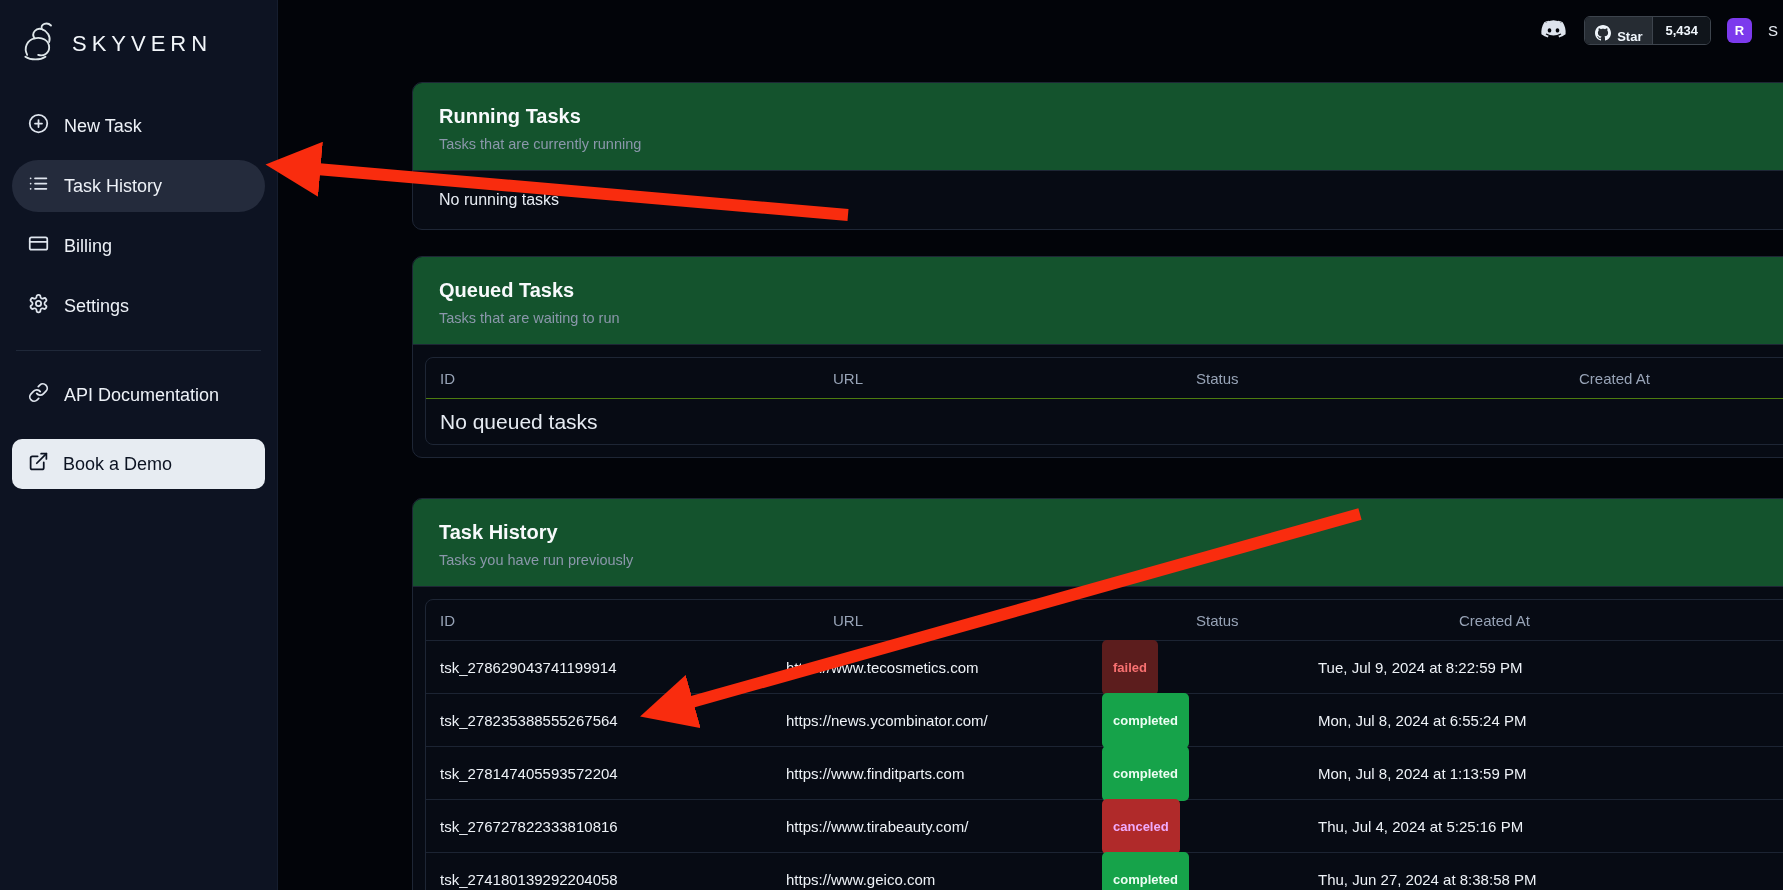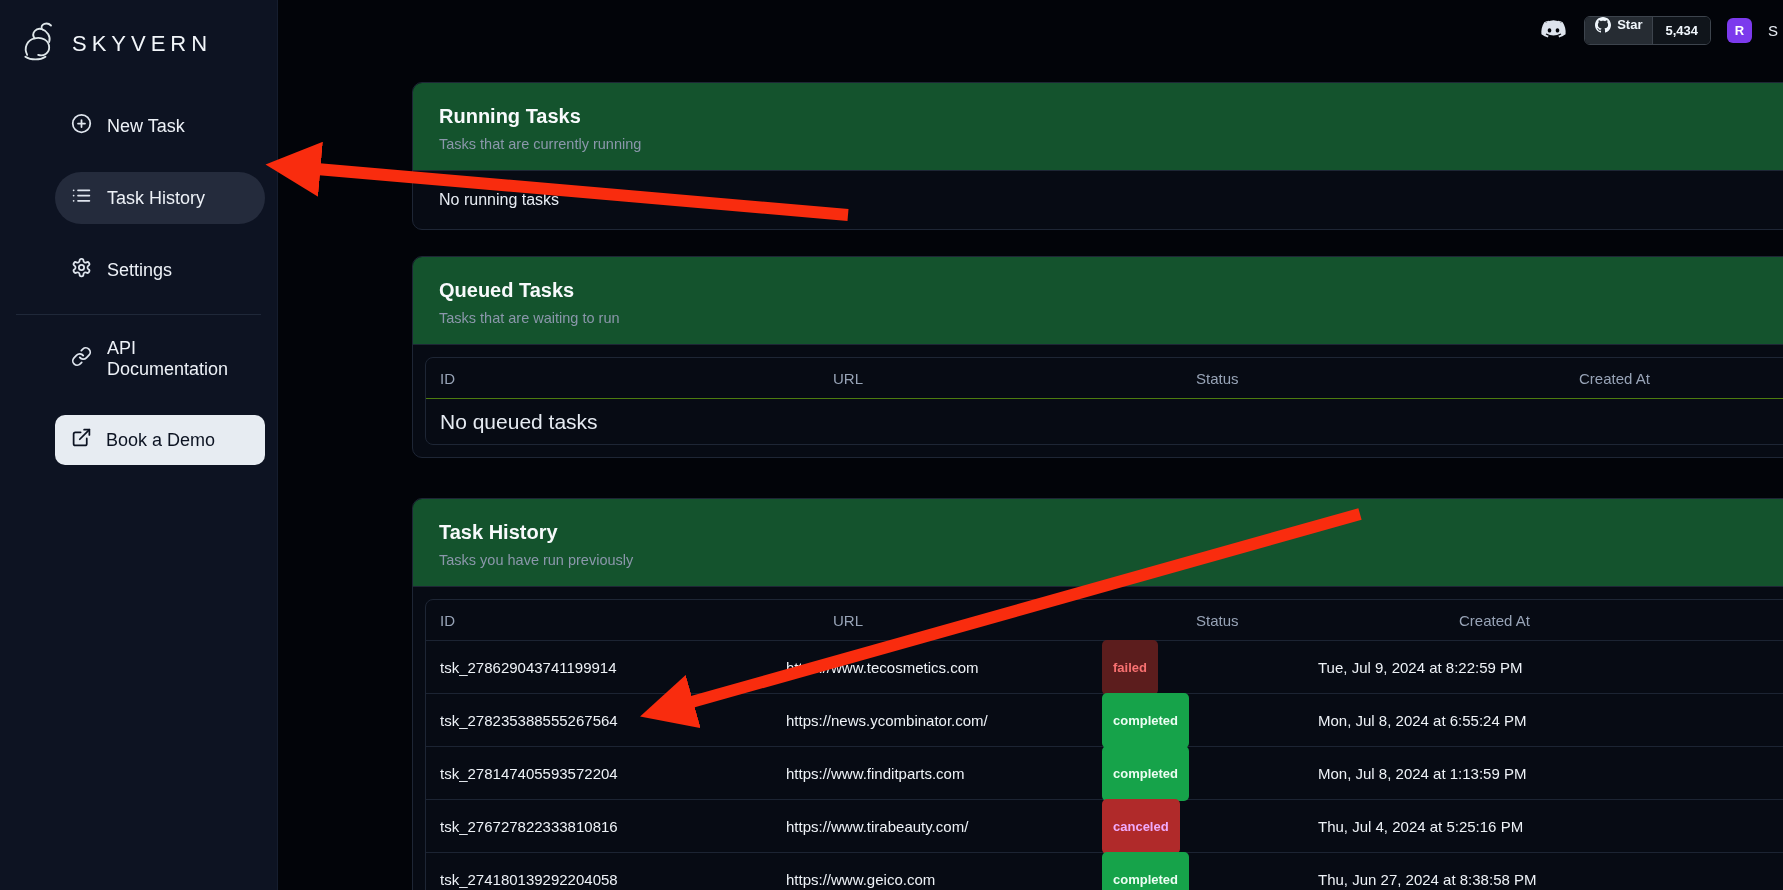--- a/index.html
+++ b/index.html
@@ -16,21 +16,21 @@
   
   .sidebar {
     width:278px; height:890px; flex:0 0 278px;
     background:#0d1322;
     border-right:1px solid #151d2e;
     padding-top:14px;
     position:relative; z-index:2;
   }
   .logo-row { display:flex; align-items:center; gap:10px; padding:6px 18px 10px 18px; }
   .logo-text { font-size:22px; letter-spacing:5px; color:#f2f6fa; font-weight:400; }
-  .nav { margin-top:22px; display:flex; flex-direction:column; gap:20px;margin-left:43px; }
+  .nav { margin-top:22px; display:flex; flex-direction:column; gap:8px; }
   .nav-item {
     display:flex; align-items:center; gap:15px;
     height:52px; margin:0 12px; padding:0 16px;
     border-radius:26px; cursor:pointer;
     font-size:18px; color:#edf1f7;
   }
   .nav-item.active { background:#242b3c; }
   .nav-item svg { flex:0 0 auto; }
   .divider { border-top:1px solid #1f2839; margin:18px 16px; }
   .demo-btn {
@@ -44,21 +44,21 @@
   .topbar {
     position:absolute; top:16px; right:0; z-index:3;
     display:flex; align-items:center; gap:16px;
   }
   .icon-btn { background:none; border:none; cursor:pointer; display:flex; align-items:center; }
   .gh-widget {
     display:flex; align-items:stretch; height:29px;
     border:1px solid #3d444d; border-radius:6px; overflow:hidden;
     cursor:pointer; font-size:13px; font-weight:700; color:#f0f6fc;
   }
-  .gh-left { display:flex; align-items:flex-start; gap:6px; padding:0 10px; background:#262c33; }
+  .gh-left { display:flex; align-items:flex-end; gap:6px; padding:0 10px; background:#262c33; }
   .gh-right { display:flex; align-items:center; padding:0 12px; background:#10151b; border-left:1px solid #3d444d; }
   .avatar {
     width:25px; height:25px; border-radius:6px; background:#7c3aed;
     display:flex; align-items:center; justify-content:center;
     color:#fff; font-size:13px; font-weight:700; cursor:pointer;
   }
   .user-label { display:inline-block; width:15px; overflow:hidden; white-space:nowrap; font-size:15px; color:#e8edf4; }
 
   
   .main { flex:1 1 auto; position:relative; padding:82px 37px 0 134px; }
@@ -135,20 +135,29 @@
       <span>
         <svg viewBox="0 0 24 24" width="21" height="21" fill="none" stroke="#dfe5ee" stroke-width="2" stroke-linecap="round">
           <path d="M8 6h13M8 12h13M8 18h13"></path>
             <path d="M3 6h.01M3 12h.01M3 18h.01"></path>
         </svg>
       </span>
       <span>Task History</span>
     </div>
     <div class="nav-item">
       <span>
+        <svg viewBox="0 0 24 24" width="21" height="21" fill="none" stroke="#dfe5ee" stroke-width="2" stroke-linecap="round">
+          <rect x="2" y="5" width="20" height="14" rx="2"></rect>
+            <line x1="2" y1="10" x2="22" y2="10"></line>
+        </svg>
+      </span>
+      <span>Billing</span>
+    </div>
+    <div class="nav-item">
+      <span>
         <svg viewBox="0 0 24 24" width="21" height="21" fill="none" stroke="#dfe5ee" stroke-width="2" stroke-linecap="round" stroke-linejoin="round">
           <path d="M12.22 2h-.44a2 2 0 0 0-2 2v.18a2 2 0 0 1-1 1.73l-.43.25a2 2 0 0 1-2 0l-.15-.08a2 2 0 0 0-2.73.73l-.22.38a2 2 0 0 0 .73 2.73l.15.1a2 2 0 0 1 1 1.72v.51a2 2 0 0 1-1 1.74l-.15.09a2 2 0 0 0-.73 2.73l.22.38a2 2 0 0 0 2.73.73l.15-.08a2 2 0 0 1 2 0l.43.25a2 2 0 0 1 1 1.73V20a2 2 0 0 0 2 2h.44a2 2 0 0 0 2-2v-.18a2 2 0 0 1 1-1.73l.43-.25a2 2 0 0 1 2 0l.15.08a2 2 0 0 0 2.73-.73l.22-.39a2 2 0 0 0-.73-2.73l-.15-.08a2 2 0 0 1-1-1.74v-.5a2 2 0 0 1 1-1.74l.15-.09a2 2 0 0 0 .73-2.73l-.22-.38a2 2 0 0 0-2.73-.73l-.15.08a2 2 0 0 1-2 0l-.43-.25a2 2 0 0 1-1-1.73V4a2 2 0 0 0-2-2z"></path>
           <circle cx="12" cy="12" r="3"></circle>
         </svg>
       </span>
       <span>Settings</span>
     </div>
   </nav>
 
   <div class="divider"></div>

